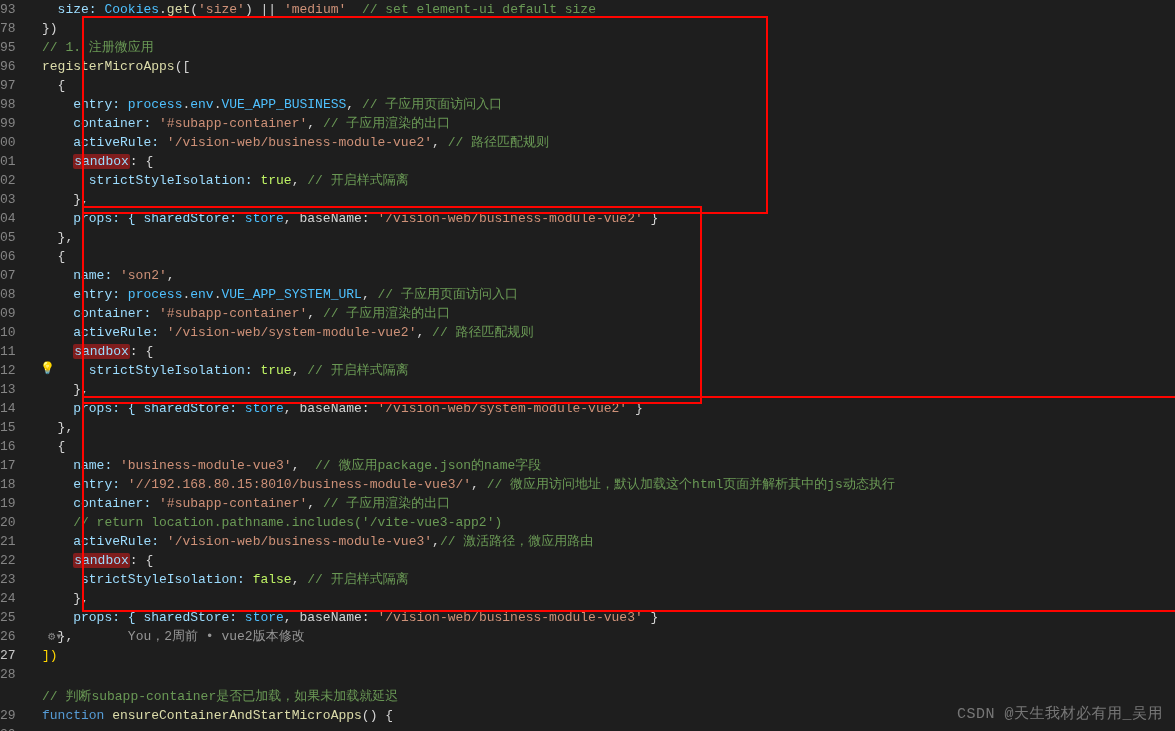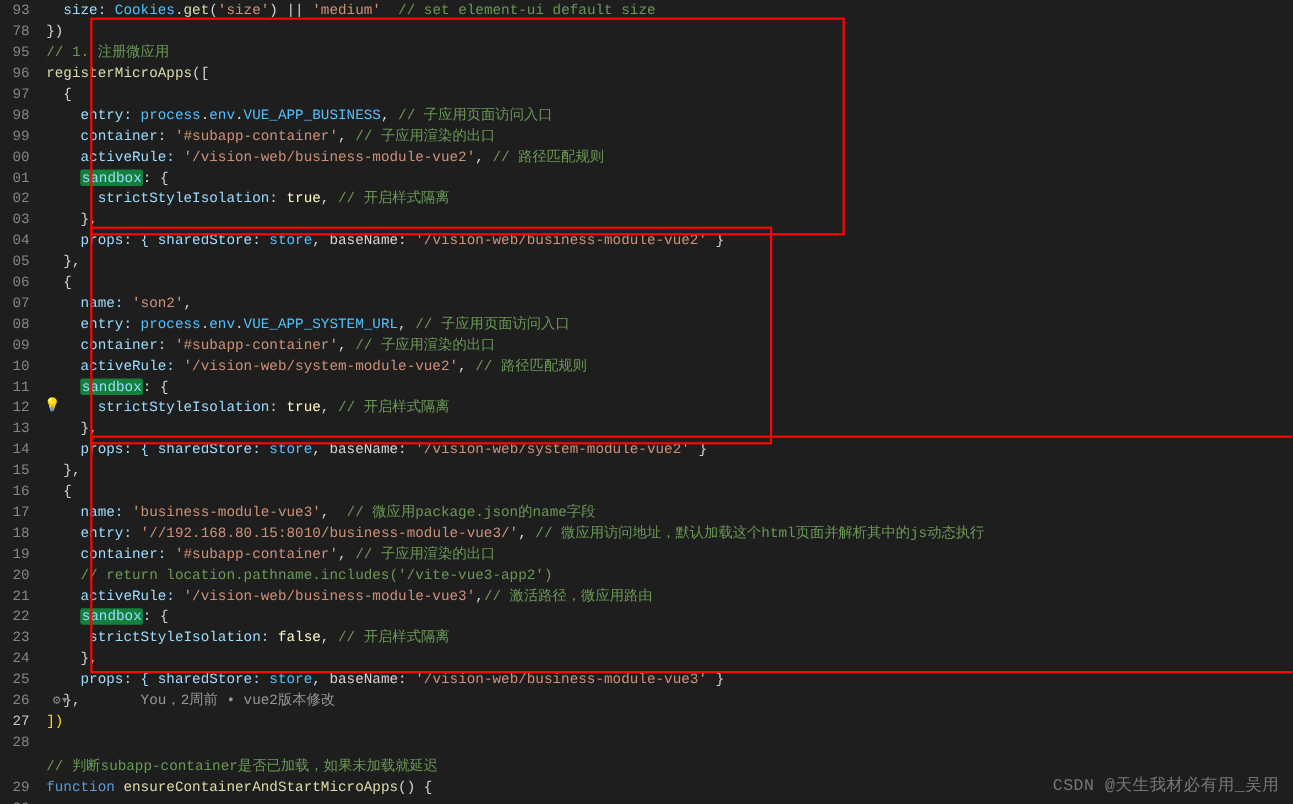--- a/index.html
+++ b/index.html
@@ -1,32 +1,32 @@
 <!DOCTYPE html>
 <html><head>
 <meta charset="utf-8">
 <style>
 *{margin:0;padding:0;box-sizing:border-box}
 body{background:#1e1e1e;font-family:Consolas,'Courier New',monospace;font-size:13px;color:#d4d4d4;overflow:hidden;width:1175px;height:731px;position:relative}
 .editor{display:flex;width:100%;height:100%}
-.gutter{width:38px;background:#1e1e1e;text-align:right;padding-right:10px;color:#858585;user-select:none;line-height:19px;border-right:1px solid #1e1e1e;flex-shrink:0}
+.gutter{width:38px;background:#1e1e1e;padding-right:10px;color:#858585;user-select:none;line-height:19px;border-right:1px solid #1e1e1e;flex-shrink:0}
 .gutter .ln{height:19px}
 .gutter .active{color:#c6c6c6}
 .code{flex:1;position:relative;line-height:19px;padding-left:4px}
 .row{height:19px;white-space:pre;position:relative}
 .c-k{color:#569cd6}
 .c-s{color:#ce9178}
 .c-c{color:#6a9955}
 .c-v{color:#9cdcfe}
 .c-p{color:#d4d4d4}
 .c-n{color:#4fc1ff}
-.c-b{color:#fef9c3}
+.c-b{color:#bef264}
 .c-f{color:#dcdcaa}
 .c-y{color:#ffd602}
-.hl{background:#15803d;padding:0 1px;border-radius:2px}
+.hl{background:#7f1d1d;padding:0 1px;border-radius:2px}
 .box1{position:absolute;border:2px solid #ff0400;left:44px;top:16px;width:686px;height:198px;pointer-events:none;z-index:10}
 .box2{position:absolute;border:2px solid #ff0400;left:44px;top:206px;width:620px;height:198px;pointer-events:none;z-index:10}
 .box3{position:absolute;border:2px solid #ff0400;left:44px;top:396px;width:1102px;height:216px;pointer-events:none;z-index:10}
 .codelens{color:#969696;font-size:13px}
 .bulb{position:absolute;left:40px;top:361px;color:#ffcc00;font-size:12px}
 .watermark{position:absolute;right:12px;bottom:8px;color:#bfbfbf;font-size:15px;opacity:.55;font-family:Liberation Mono, monospace;letter-spacing:.5px;pointer-events:none;z-index:20}
 .gear{position:absolute;left:48px;top:629px;color:#858585;font-size:12px}
 </style>
 </head>
 <body>

